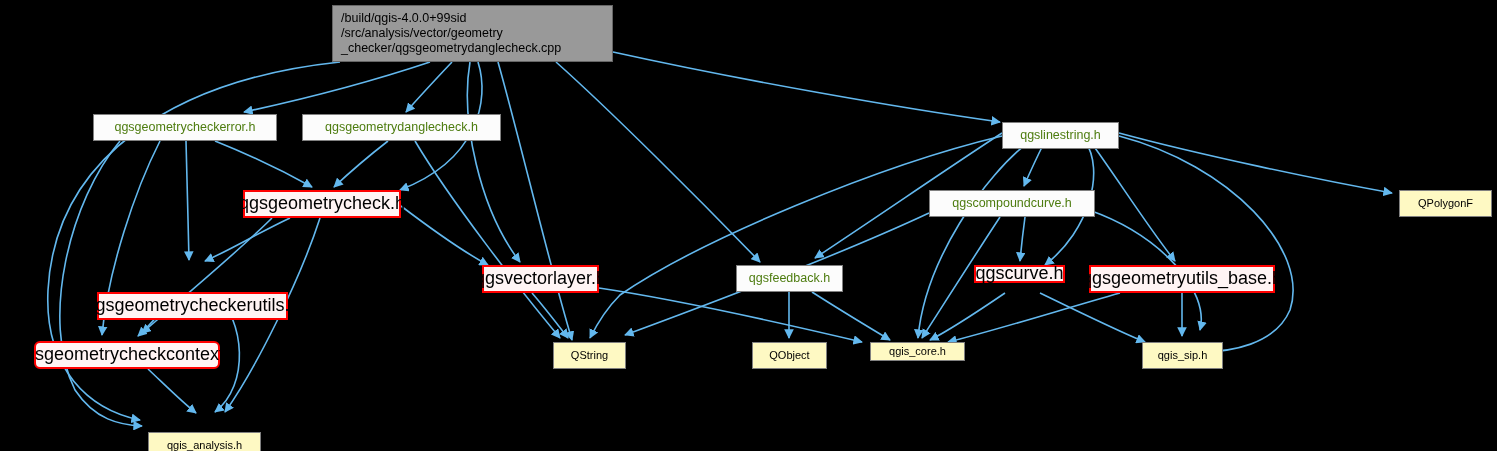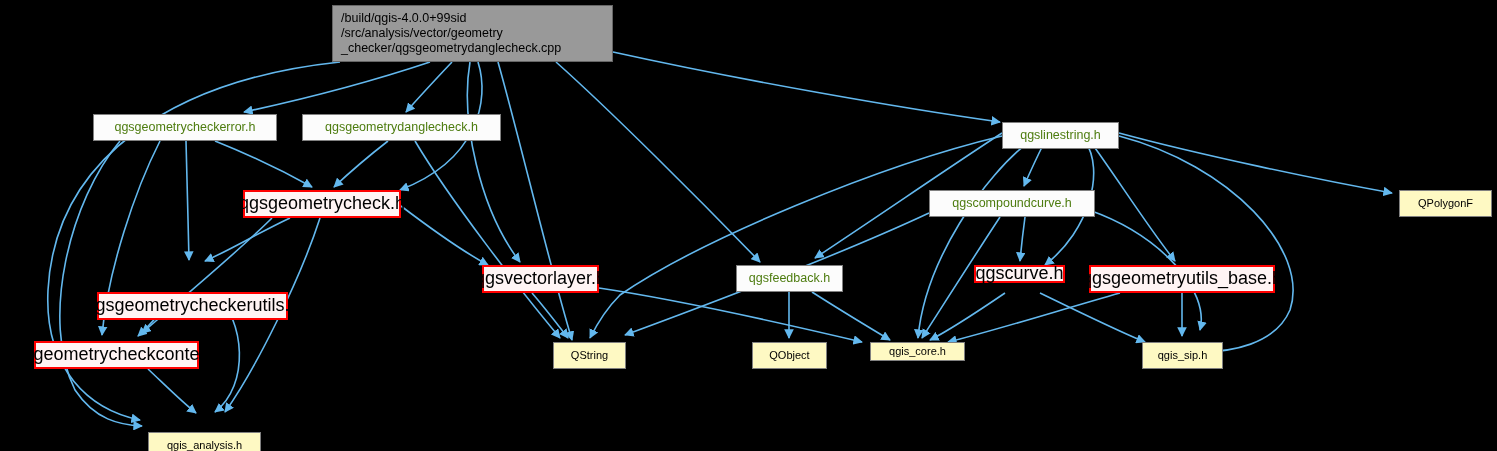--- a/index.html
+++ b/index.html
@@ -86,21 +86,21 @@
       <div class="node n-white" style="left: 302px; top: 114px; width: 199px; height: 27px;"><span>qgsgeometrydanglecheck.h</span></div>
       <div class="node n-white" style="left: 1002px; top: 114px; width: 117px; height: 27px; margin-top: 8px;"><span>qgslinestring.h</span></div>
       <div class="node n-pink" style="left: 243px; top: 190px; width: 158px; height: 28px;"><span>qgsgeometrycheck.h</span></div>
       <div class="node n-white" style="left: 929px; top: 190px; width: 166px; height: 27px;"><span>qgscompoundcurve.h</span></div>
       <div class="node n-grey" style="left: 1399px; top: 190px; width: 93px; height: 27px;"><span>QPolygonF</span></div>
       <div class="node n-pink" style="left: 97px; top: 265px; width: 191px; height: 28px; margin-top: 27px;"><span>qgsgeometrycheckerutils.h</span></div>
       <div class="node n-pink" style="left: 482px; top: 265px; width: 117px; height: 28px; text-align: right;"><span>qgsvectorlayer.h</span></div>
       <div class="node n-white" style="left: 736px; top: 265px; width: 107px; height: 27px;"><span>qgsfeedback.h</span></div>
       <div class="node n-pink" style="left: 974px; top: 265px; width: 91px; height: 18px;"><span>qgscurve.h</span></div>
       <div class="node n-pink" style="left: 1089px; top: 265px; width: 186px; height: 28px;"><span>qgsgeometryutils_base.h</span></div>
-      <div class="node n-pink" style="left: 34px; top: 341px; width: 165px; height: 28px;"><span>qgsgeometrycheckcontext.h</span></div>
+      <div class="node n-pink" style="left: 34px; top: 341px; width: 186px; height: 28px; border-radius: 6px;"><span>qgsgeometrycheckcontext.h</span></div>
       <div class="node n-grey" style="left: 553px; top: 342px; width: 73px; height: 27px;"><span>QString</span></div>
       <div class="node n-grey" style="left: 752px; top: 342px; width: 75px; height: 27px;"><span>QObject</span></div>
       <div class="node n-grey" style="left: 870px; top: 342px; width: 95px; height: 19px;"><span>qgis_core.h</span></div>
       <div class="node n-grey" style="left: 1142px; top: 342px; width: 81px; height: 27px;"><span>qgis_sip.h</span></div>
       <div class="node n-grey" style="left: 148px; top: 432px; width: 113px; height: 27px; justify-content: center;"><span>qgis_analysis.h</span></div>
     </div>
 
 </div>
 
 </body></html>

